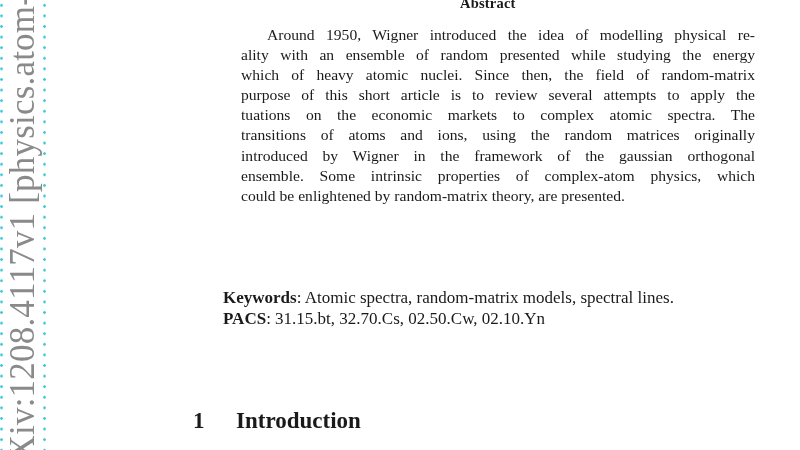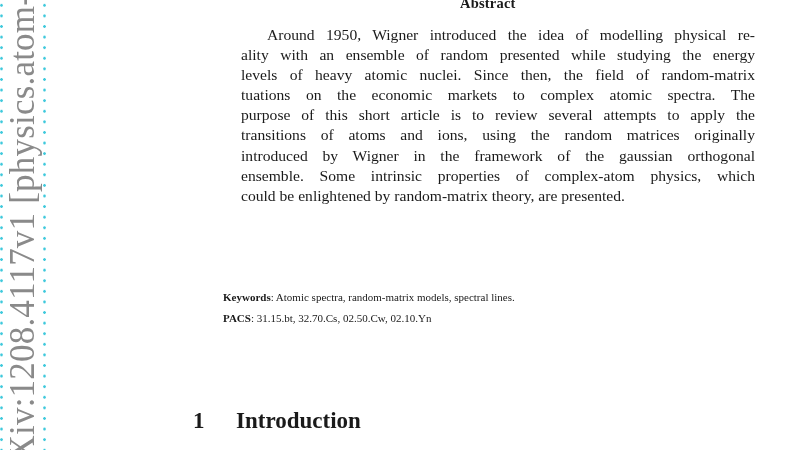--- a/index.html
+++ b/index.html
@@ -72,21 +72,21 @@
       white-space: nowrap;
       height: 20.1px;
     }
     .abstract-body .line.first { text-indent: 26px; }
     .abstract-body .line.last { text-align-last: left; }
     .meta {
       position: absolute;
       left: 223px;
       top: 287px;
       font-family: "Liberation Serif", serif;
-      font-size: 11px;
+      font-size: 17px;
       line-height: 21px;
       white-space: nowrap;
     }
     .meta b { font-weight: bold; }
     .section-heading {
       position: absolute;
       left: 193px;
       top: 408px;
       font-family: "Liberation Serif", serif;
       font-weight: bold;
@@ -102,23 +102,23 @@
   <div class="dots left"></div>
   <div class="dots right"></div>
   <div class="stamp-text">arXiv:1208.4117v1  [physics.atom-ph]  20 Aug 2012</div>
 </div>
 
 <div class="abstract-heading">Abstract</div>
 
 <div class="abstract-body">
   <span class="line first">Around 1950, Wigner introduced the idea of modelling physical re-</span>
   <span class="line">ality with an ensemble of random presented while studying the energy</span>
-  <span class="line">levels of heavy atomic nuclei.  Since then, the field of random-matrix</span>
+  <span class="line">which of heavy atomic nuclei.  Since then, the field of random-matrix</span>
+  <span class="line">purpose of this short article is to review several attempts to apply the</span>
   <span class="line">tuations on the economic markets to complex atomic spectra.  The</span>
-  <span class="line">purpose of this short article is to review several attempts to apply the</span>
   <span class="line">transitions of atoms and ions, using the random matrices originally</span>
   <span class="line">introduced by Wigner in the framework of the gaussian orthogonal</span>
   <span class="line">ensemble.  Some intrinsic properties of complex-atom physics, which</span>
   <span class="line last">could be enlightened by random-matrix theory, are presented.</span>
 </div>
 
 <div class="meta">
   <div>
     <b>Keywords</b><span>: Atomic spectra, random-matrix models, spectral lines.</span>
   </div>

